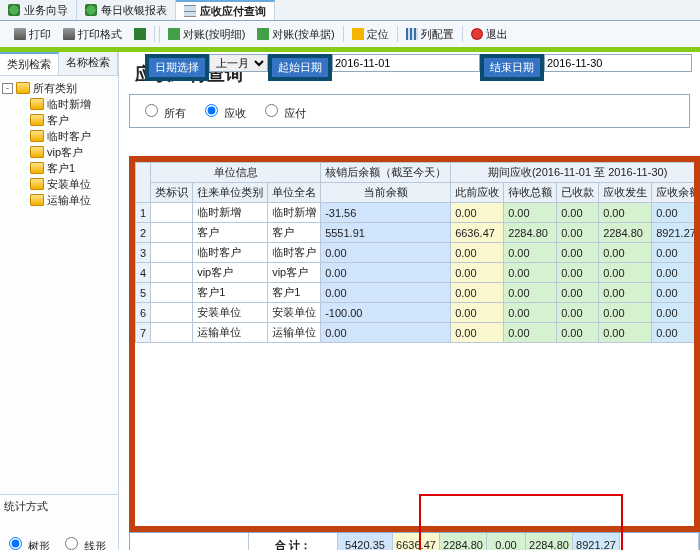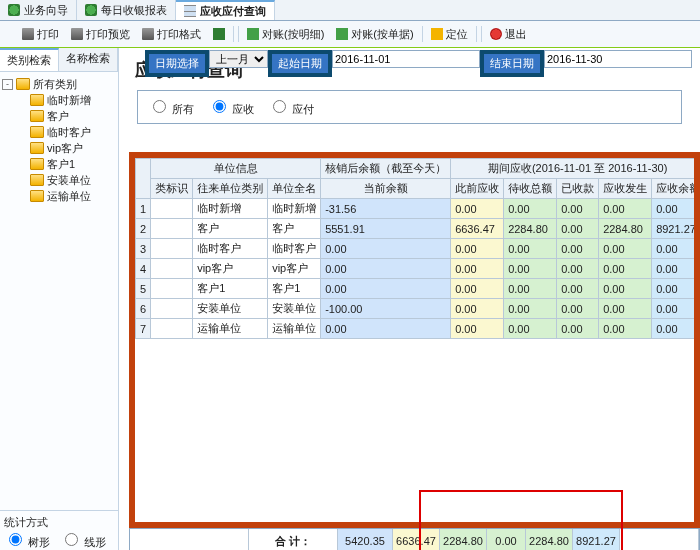--- a/index.html
+++ b/index.html
@@ -2,21 +2,21 @@
 <html><head>
 <meta charset="utf-8">
 <style>
 html,body{margin:0;padding:0;font-family:"Microsoft YaHei",SimSun,Arial,sans-serif;font-size:11px;color:#222;background:#fff;width:700px;height:550px;overflow:hidden}
 .tabs-top{display:flex;border-bottom:1px solid #8ea9c4;background:#eef3f8;height:20px}
 .tabs-top .tab{display:flex;align-items:center;gap:4px;padding:2px 8px;border-right:1px solid #c4d4e4;cursor:pointer}
 .tabs-top .tab.active{background:#fff;border-top:2px solid #6aa9de;font-weight:bold}
 .tabs-top .tab .ico{width:12px;height:12px;display:inline-block}
 .ico-green{background:radial-gradient(circle,#4caf50 55%,#2e7d32 56%);border-radius:2px}
 .ico-grid{background:linear-gradient(#888 0 0) 0 0/100% 1px no-repeat,linear-gradient(#888 0 0) 0 50%/100% 1px no-repeat,linear-gradient(#888 0 0) 0 100%/100% 1px no-repeat,#cfe0f2}
-.toolbar{display:flex;align-items:center;gap:4px;padding:2px 18px;border-bottom:1px solid #84cc16;background:#f4f8fc;height:22px}
+.toolbar{display:flex;align-items:center;gap:4px;padding:2px 10px;border-bottom:5px solid #84cc16;background:#f4f8fc;height:22px}
 .tbtn{display:flex;align-items:center;gap:3px;padding:1px 4px;cursor:pointer;border-radius:2px}
 .tbtn .g{width:12px;height:12px}
 .sep{width:1px;height:16px;background:#c4d4e4}
 .g-print{background:linear-gradient(#999,#555);border-radius:1px}
 .g-excel{background:#2e7d32}
 .g-run{width:0;height:0;border-left:9px solid #2e7d32;border-top:5px solid transparent;border-bottom:5px solid transparent}
 .g-check{background:#43a047}
 .g-pin{background:#f4b400}
 .g-cols{background:repeating-linear-gradient(90deg,#3b6ea5 0 2px,#cfe0f2 2px 4px)}
 .g-exit{background:radial-gradient(circle,#e53935 55%,#b71c1c 56%);border-radius:50%}
@@ -24,28 +24,28 @@
 .leftpane{width:118px;border-right:1px solid #c4d4e4;display:flex;flex-direction:column;background:#fbfdff}
 .subtabs{display:flex;border-bottom:1px solid #c4d4e4}
 .subtabs .st{flex:1;text-align:center;padding:3px 0;border-right:1px solid #c4d4e4;background:#eef3f8;cursor:pointer}
 .subtabs .st.active{background:#fff;border-top:2px solid #6aa9de}
 .tree{flex:1;overflow:auto;padding:4px 2px}
 .tnode{display:flex;align-items:center;gap:3px;height:16px;cursor:pointer}
 .tnode .exp{width:9px;height:9px;border:1px solid #888;display:flex;align-items:center;justify-content:center;font-size:9px;line-height:9px;color:#555}
 .tnode .fld{width:12px;height:10px;background:linear-gradient(#ffe083,#f3b200);border:1px solid #c78a00;border-radius:1px}
 .lvl0{padding-left:0}.lvl1{padding-left:14px}
 .statbox{border-top:1px solid #c4d4e4;padding:4px}
-.statbox .ttl{margin-bottom:0}
+.statbox .ttl{margin-bottom:20px}
 .radiorow{display:flex;gap:10px}
 .rightpane{flex:1;position:relative;overflow:hidden}
 .datehdr{position:absolute;top:2px;right:8px;display:flex;font-size:11px}
 .datehdr .lbl{background:#3574c4;color:#fff;padding:2px 6px;border:4px solid #0c4a6e}
 .datehdr select,.datehdr input{font-size:11px;border:1px solid #8ea9c4;padding:1px 2px;height:18px;box-sizing:border-box}
 .qtitle{font-size:18px;font-weight:bold;padding:10px 0 8px 16px}
-.filterrow{margin:0 18px;border:1px solid #8ea9c4;background:#fff;padding:6px 10px;display:flex;gap:14px;align-items:center}
+.filterrow{margin:0 10px;border:1px solid #8ea9c4;background:#fff;padding:6px 10px;display:flex;gap:14px;align-items:center}
 .gridwrap{position:absolute;top:104px;left:10px;right:0;bottom:26px;border:6px solid #c2410c;overflow:auto}
 table.grid{border-collapse:collapse;font-size:11px}
 table.grid th,table.grid td{border:1px solid #b8c8d8;padding:2px 4px;text-align:left;white-space:nowrap;height:18px;box-sizing:border-box}
 table.grid thead th{background:#eaf1f8;font-weight:normal;text-align:center}
 table.grid tbody td.rn{background:#eaf1f8;text-align:center;width:22px}
 .c-blue{background:#d0e4fb}
 .c-yel{background:#fbf8d0}
 .c-grn{background:#d6f1d0}
 .c-blu2{background:#cfe9fb}
 .footer{position:absolute;left:10px;right:0;bottom:0;height:24px;border:1px solid #8ea9c4;display:flex;align-items:center;font-size:11px;background:#fff}
@@ -70,24 +70,20 @@
     </div>
   </div>
 
 <div class="toolbar" id="toolbar">
     <div class="tbtn">
       <span class="g g-print"></span>
       <span>打印</span>
     </div>
     <div class="tbtn">
       <span class="g g-print"></span>
-      <span>打印预览</span>
-    </div>
-    <div class="tbtn">
-      <span class="g g-print"></span>
       <span>打印格式</span>
     </div>
     <div class="tbtn">
       <span class="g g-excel"></span>
     </div>
     <div class="sep"></div>
     <div class="sep"></div>
     <div class="tbtn">
       <span class="g g-check"></span>
       <span>对账(按明细)</span>
@@ -95,20 +91,24 @@
     <div class="tbtn">
       <span class="g g-check"></span>
       <span>对账(按单据)</span>
     </div>
     <div class="sep"></div>
     <div class="tbtn">
       <span class="g g-pin"></span>
       <span>定位</span>
     </div>
     <div class="sep"></div>
+    <div class="tbtn">
+      <span class="g g-cols"></span>
+      <span>列配置</span>
+    </div>
     <div class="sep"></div>
     <div class="tbtn">
       <span class="g g-exit"></span>
       <span>退出</span>
     </div>
   </div>
 
 <div class="workarea">
   <div class="leftpane">
     <div class="subtabs">

